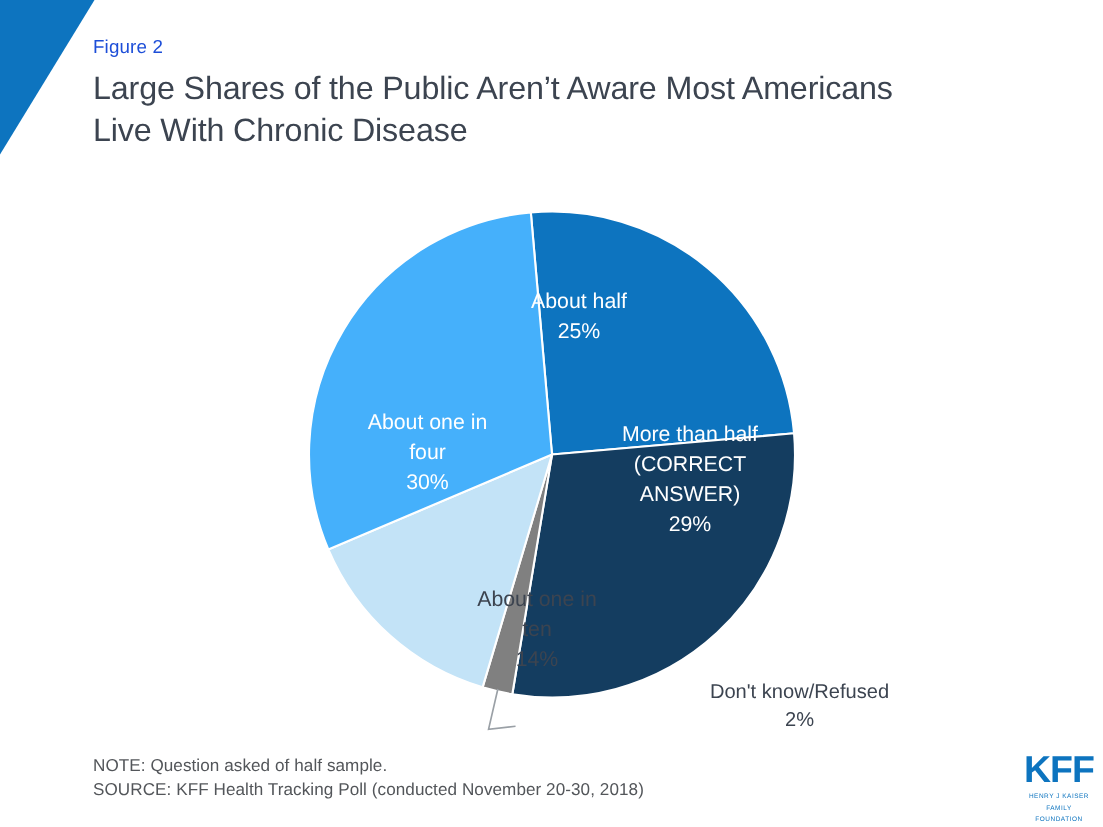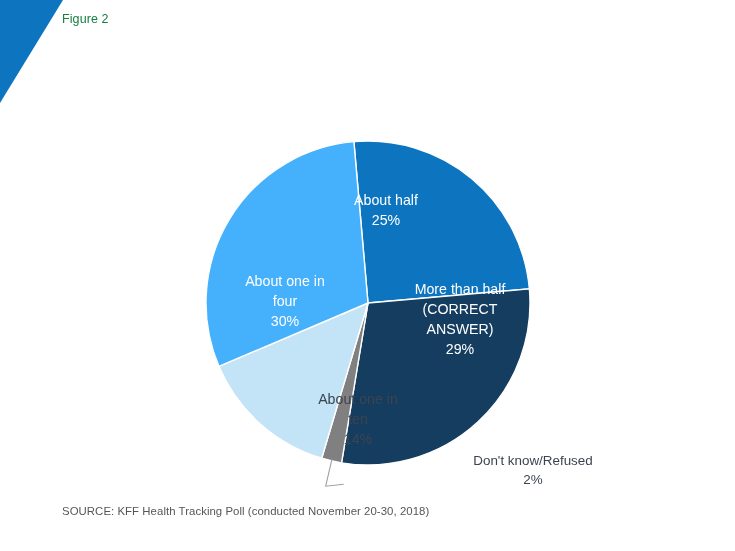--- a/index.html
+++ b/index.html
@@ -31,23 +31,23 @@
 
   
   #header {
     position: absolute;
     left: 62px;
     top: 8px;
     width: 640px;
   }
   #figure-label {
     font-size: 12.5px;
-    color: #15803d;
+    color: #1d4ed8;
     letter-spacing: 0.1px;
-    margin: 4px 0 7px 0;
+    margin: 16px 0 7px 0;
     line-height: 1.2;
   }
   #chart-title {
     font-size: 21.5px;
     color: #3c4450;
     font-weight: 400;
     line-height: 1.30;
     margin: 0;
     letter-spacing: -0.1px;
   }
@@ -139,20 +139,24 @@
 <body>
 
 <div id="canvas">
 
   <svg id="corner-wedge" viewBox="0 0 70 105" width="70" height="105" aria-hidden="true">
     <polygon points="0,0 63,0 0,103" fill="#0d74bf"></polygon>
   </svg>
 
   <div id="header">
     <div id="figure-label">Figure 2</div>
+    <h1 id="chart-title">
+      <span>Large Shares of the Public Aren’t Aware Most Americans</span><br>
+      <span>Live With Chronic Disease</span>
+    </h1>
   </div>
 
   <div id="pie-wrap">
     <svg id="pie-svg" width="735" height="551" viewBox="0 0 735 551">
       <g id="slices-group">
           <path d="M 368 303 L 353.88 141.62 A 162 162 0 0 1 529.38 288.88 Z" fill="#0d74bf" class="slice-path"></path>
           <path d="M 368 303 L 529.38 288.88 A 162 162 0 0 1 341.54 462.82 Z" fill="#143d60" class="slice-path"></path>
           <path d="M 368 303 L 341.54 462.82 A 162 162 0 0 1 321.72 458.25 Z" fill="#808080" class="slice-path"></path>
           <path d="M 368 303 L 321.72 458.25 A 162 162 0 0 1 218.88 366.30 Z" fill="#c3e3f7" class="slice-path"></path>
           <path d="M 368 303 L 218.88 366.30 A 162 162 0 0 1 353.88 141.62 Z" fill="#45b0fb" class="slice-path"></path>
@@ -164,17 +168,23 @@
           <text x="386" y="205" class="slice-label light"><tspan x="386" dy="0">About  half</tspan><tspan x="386" dy="20">25%</tspan></text>
           <text x="460" y="294" class="slice-label light"><tspan x="460" dy="0">More than half</tspan><tspan x="460" dy="20">(CORRECT</tspan><tspan x="460" dy="20">ANSWER)</tspan><tspan x="460" dy="20">29%</tspan></text>
           <text x="533" y="465" class="callout-label"><tspan x="533" dy="0">Don't know/Refused</tspan><tspan x="533" dy="19">2%</tspan></text>
           <text x="358" y="404" class="slice-label dark"><tspan x="358" dy="0">About  one in</tspan><tspan x="358" dy="20">ten</tspan><tspan x="358" dy="20">14%</tspan></text>
           <text x="285" y="286" class="slice-label light"><tspan x="285" dy="0">About  one in</tspan><tspan x="285" dy="20">four</tspan><tspan x="285" dy="20">30%</tspan></text>
         </g>
     </svg>
   </div>
 
   <div id="footer">
+    <p class="footer-line">NOTE: Question asked of half sample.</p>
     <p class="footer-line">SOURCE: KFF Health Tracking Poll (conducted November 20-30, 2018)</p>
   </div>
 
+  <div id="kff-logo">
+    <div id="kff-logo-mark">KFF</div>
+    <div class="kff-logo-sub">HENRY J KAISER</div>
+    <div class="kff-logo-sub">FAMILY FOUNDATION</div>
+  </div>
 
 </div>
 
 </body></html>

